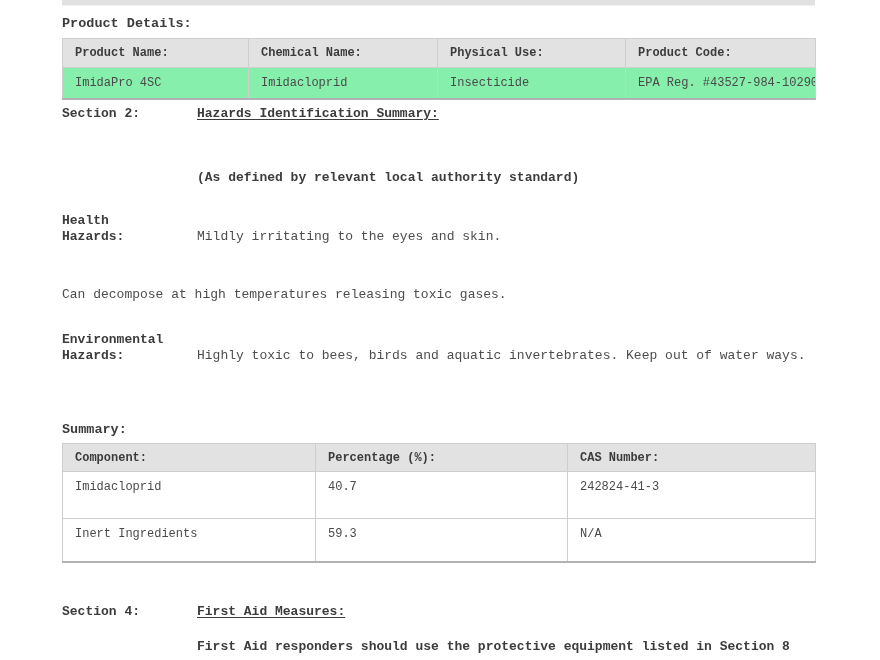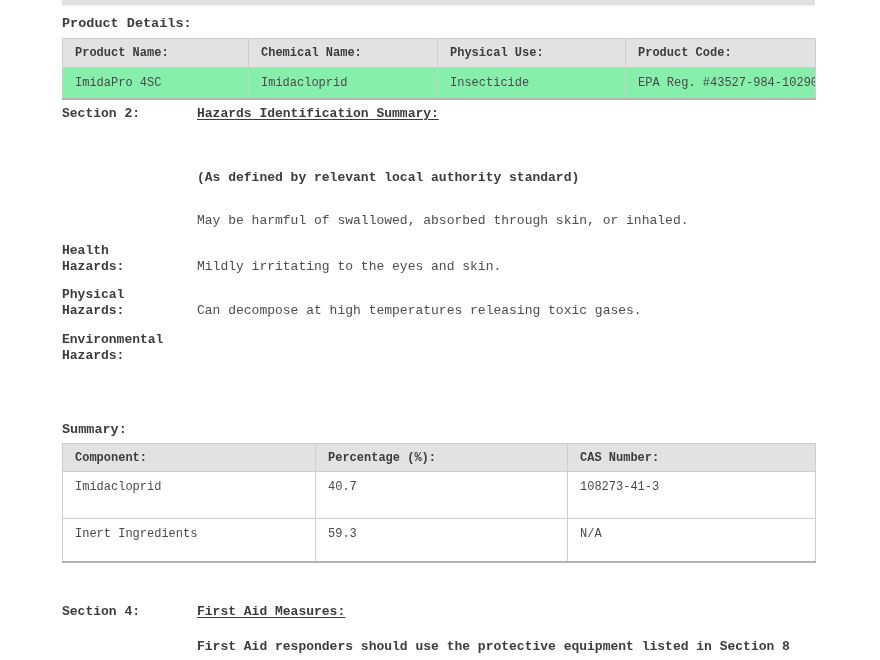--- a/index.html
+++ b/index.html
@@ -154,37 +154,36 @@
     <div class="section-title">Hazards Identification Summary:</div>
   </div>
 
   <div class="bold-note" style="top:170px;">(As defined by relevant local authority standard)</div>
 
   <div class="section-row" style="top:213px;">
     <div class="section-label">
       <div class="inner">Health Hazards:</div>
     </div>
     <div class="hazard-text">
-      <div class="line">May be harmful of swallowed, absorbed through skin, or inhaled.</div>
       <div class="line">Mildly irritating to the eyes and skin.</div>
     </div>
   </div>
 
   <div class="section-row" style="top:287px;">
-    <div class="section-label">
-      <div class="inner">Physical Hazards:</div>
-    </div>
     <div class="hazard-text">
       <div class="line">Can decompose at high temperatures releasing toxic gases.</div>
     </div>
   </div>
 
   <div class="section-row" style="top:332px;">
     <div class="section-label">
       <div class="inner">Environmental Hazards:</div>
+    </div>
+    <div class="hazard-text">
+      <div class="line">Highly toxic to bees, birds and aquatic invertebrates. Keep out of water ways.</div>
     </div>
   </div>
 
 
   <div class="doc-heading" style="top:422px;">Summary:</div>
 
   <table class="grid" id="composition-table" style="top:443px;">
     <colgroup>
       <col style="width:253px">
         <col style="width:252px">
@@ -194,21 +193,21 @@
       <tr>
         <th>Component:</th>
         <th>Percentage (%):</th>
         <th>CAS Number:</th>
       </tr>
     </thead>
     <tbody>
       <tr class="row-1">
         <td>Imidacloprid</td>
         <td>40.7</td>
-        <td>108273-41-3</td>
+        <td>242824-41-3</td>
       </tr>
       <tr class="row-2">
         <td>Inert Ingredients</td>
         <td>59.3</td>
         <td>N/A</td>
       </tr>
     </tbody>
   </table>
 
   <div class="section-row" style="top:604px;">

